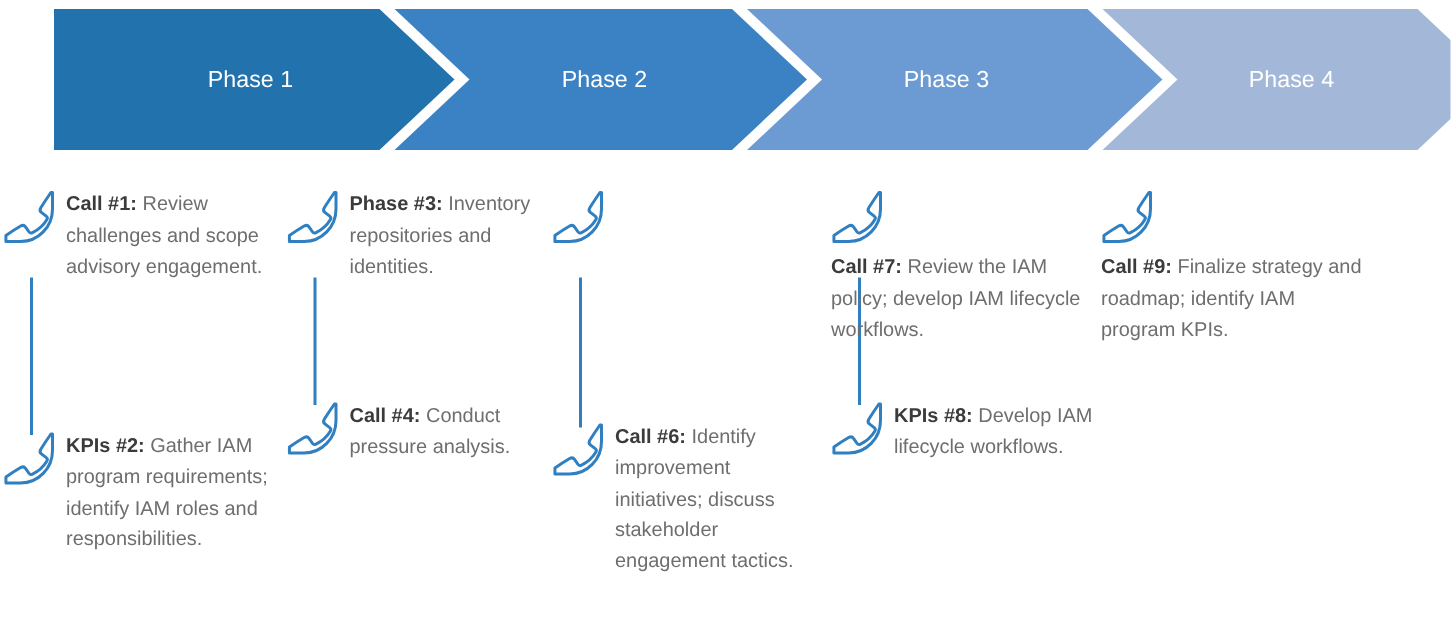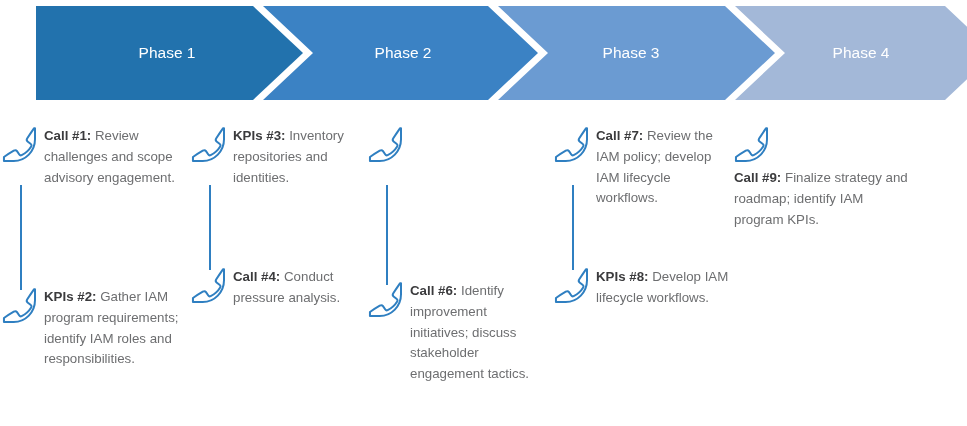--- a/index.html
+++ b/index.html
@@ -93,21 +93,21 @@
   .c0-line { left: 20px; top: 79px; height: 105px; }
 
   .c1-a { left: 2px;  top: 17px;  width: 172px; }
   .c1-b { left: 2px;  top: 158px; width: 172px; }
   .c1-line { left: 20px; top: 79px; height: 85px; }
 
   .c2-a { left: 2px;  top: 17px;  width: 180px; }
   .c2-b { left: 2px;  top: 172px; width: 180px; }
   .c2-line { left: 20px; top: 79px; height: 100px; }
 
-  .c3-a { left: 2px;  top: 17px;  width: 175px; }
+  .c3-a { left: 2px;  top: 17px;  width: 175px; flex-direction: column; }
   .c3-b { left: 2px;  top: 158px; width: 175px; }
   .c3-line { left: 20px; top: 79px; height: 85px; }
 
   .c4-a { left: 2px;  top: 17px;  width: 180px; flex-direction: column; }
 </style>
 </head>
 <body>
 
 <div id="phase-banner">
   <svg width="967" height="106" viewBox="0 0 967 106" xmlns="http://www.w3.org/2000/svg">
@@ -158,21 +158,21 @@
   <div class="col col-1">
     <div class="connector c1-line" style="background: rgb(47, 127, 193);"></div>
 
     <div class="call-item c1-a">
       <span class="call-icon">
         <svg viewBox="0 0 44 42" width="42" height="40" xmlns="http://www.w3.org/2000/svg">
           <path d="M33.5 3.5 C 33.5 3.5 30.0 8.5 26.5 14.0 C 25.6 15.4 25.8 16.6 26.8 17.4 L 30.2 20.0 C 31.1 20.7 31.2 21.6 30.6 22.6 C 28.3 26.4 24.6 29.7 20.6 31.6 C 19.6 32.1 18.7 31.9 18.1 31.0 L 15.7 27.5 C 14.9 26.4 13.7 26.2 12.3 27.0 C 6.9 30.2 2.0 33.6 2.0 33.6 L 2.0 37.8 L 12.3 37.8 C 24.7 37.8 34.6 27.5 34.6 15.0 L 34.6 3.5 Z" fill="none" stroke="#2f7fc1" stroke-width="2.1" stroke-linejoin="round" stroke-linecap="round"></path>
         </svg>
       </span>
       <span class="call-text">
-        <span class="call-label">KPIs #3:</span><span> Inventory repositories and identities.</span>
+        <span class="call-label">Phase #3:</span><span> Inventory repositories and identities.</span>
       </span>
     </div>
 
     <div class="call-item c1-b">
       <span class="call-icon">
         <svg viewBox="0 0 44 42" width="42" height="40" xmlns="http://www.w3.org/2000/svg">
           <path d="M33.5 3.5 C 33.5 3.5 30.0 8.5 26.5 14.0 C 25.6 15.4 25.8 16.6 26.8 17.4 L 30.2 20.0 C 31.1 20.7 31.2 21.6 30.6 22.6 C 28.3 26.4 24.6 29.7 20.6 31.6 C 19.6 32.1 18.7 31.9 18.1 31.0 L 15.7 27.5 C 14.9 26.4 13.7 26.2 12.3 27.0 C 6.9 30.2 2.0 33.6 2.0 33.6 L 2.0 37.8 L 12.3 37.8 C 24.7 37.8 34.6 27.5 34.6 15.0 L 34.6 3.5 Z" fill="none" stroke="#2f7fc1" stroke-width="2.1" stroke-linejoin="round" stroke-linecap="round"></path>
         </svg>
       </span>
       <span class="call-text">

